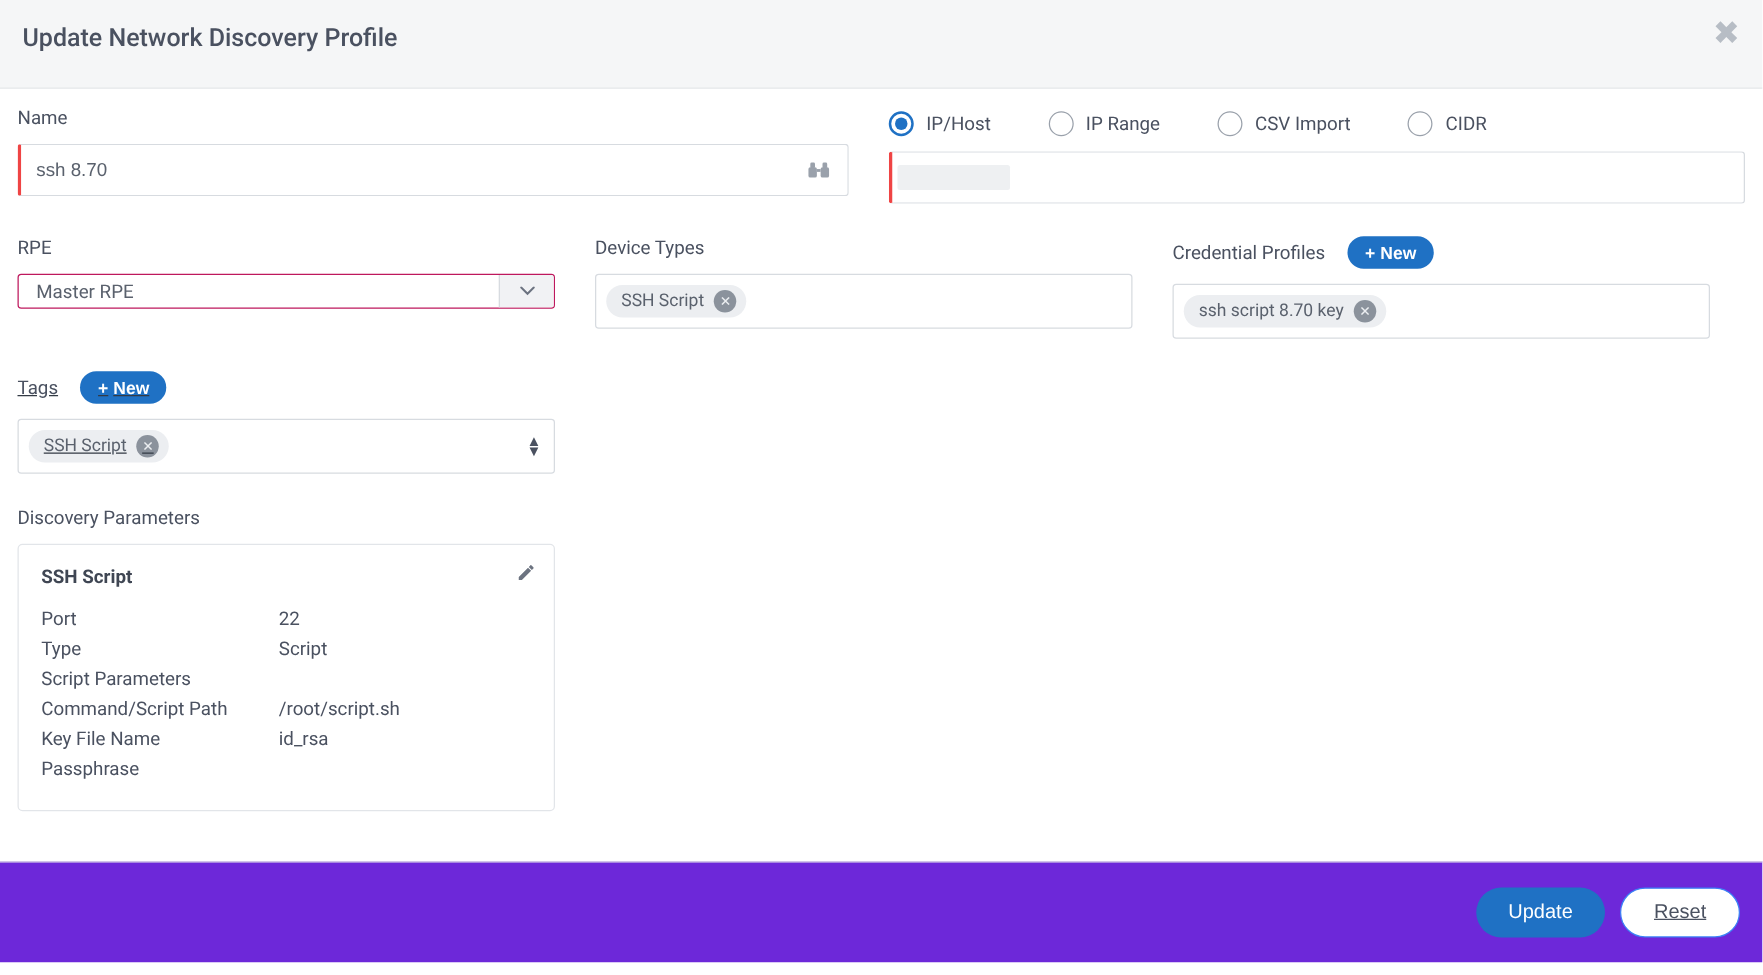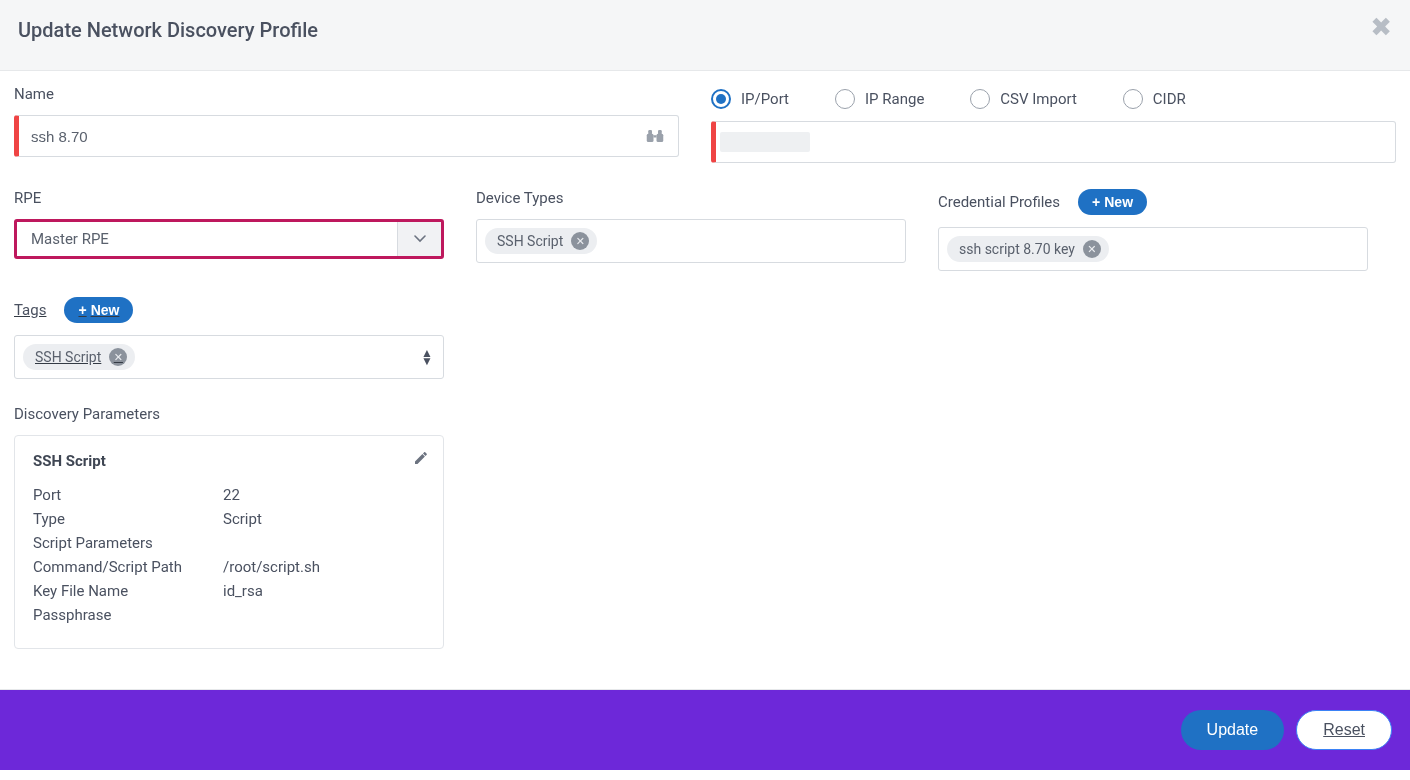--- a/index.html
+++ b/index.html
@@ -45,41 +45,41 @@
   .label-inline { display:inline-block; margin-right:8px; }
   .input-group {
     position: relative;
     display: flex;
     align-items: center;
     border: 1px solid #d7dbe0;
     background: #fff;
     border-radius: 3px;
     height: 42px;
   }
-  .input-group.req { border-left: 5px solid #ef4444; }
+  .input-group.req { border-left: 3px solid #ef4444; }
   .input-text {
     flex: 1;
     border: none; outline: none;
     padding: 0 12px;
     font-size: 15px;
     color: #5a616d;
     background: transparent;
     height: 100%;
   }
   .input-icon-right {
     padding: 0 14px;
     color: #a3a9b2;
     font-size: 16px;
     display:flex; align-items:center;
   }
   .select {
     display: flex;
-    border: 3px solid #be185d;
+    border: 1px solid #be185d;
     border-radius: 3px;
-    height: 40px;
+    height: 28px;
     overflow: hidden;
   }
   .select .select-value {
     flex: 1;
     padding: 0 14px;
     display: flex;
     align-items: center;
     font-size: 15px;
     color: #5a616d;
   }
@@ -172,21 +172,21 @@
             <rect x="16" y="2" width="5" height="6" rx="1.5"></rect>
             <rect x="10" y="9" width="4" height="3"></rect>
           </svg>
         </span>
       </div>
     </div>
     <div class="col">
       <div class="radio-row">
         <label class="radio-item">
           <span class="radio checked"></span>
-          <span>IP/Port</span>
+          <span>IP/Host</span>
         </label>
         <label class="radio-item">
           <span class="radio"></span>
           <span>IP Range</span>
         </label>
         <label class="radio-item">
           <span class="radio"></span>
           <span>CSV Import</span>
         </label>
         <label class="radio-item">

